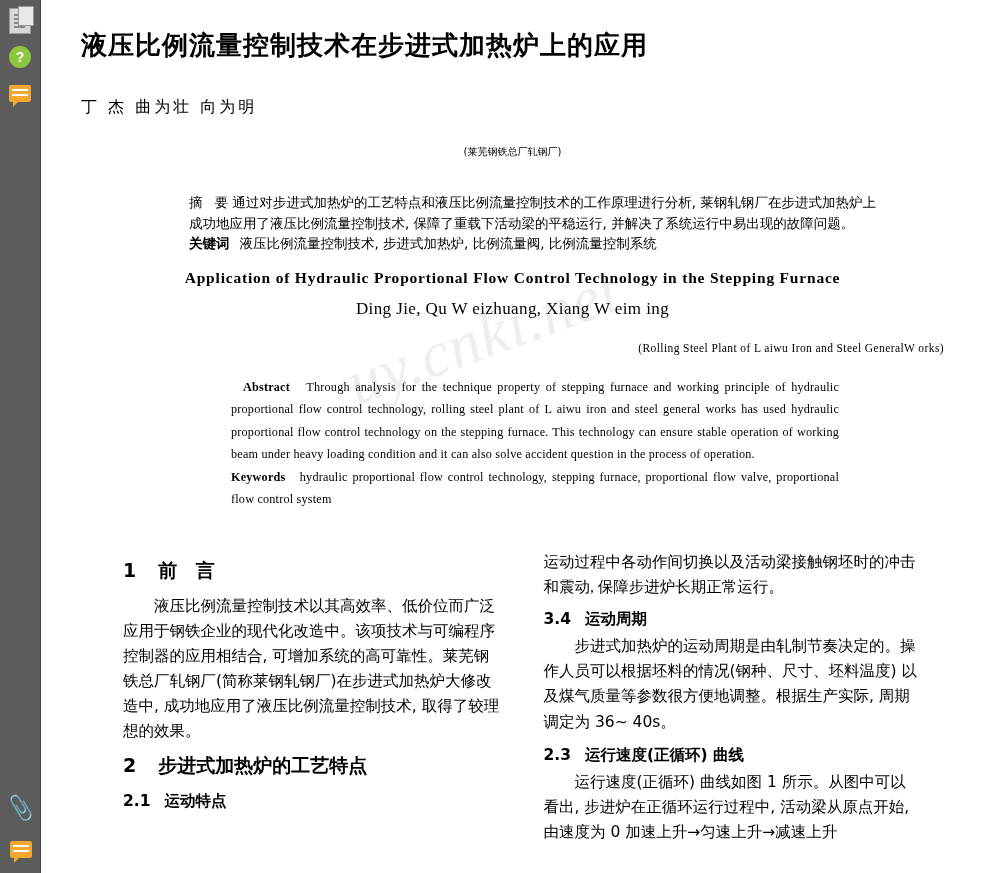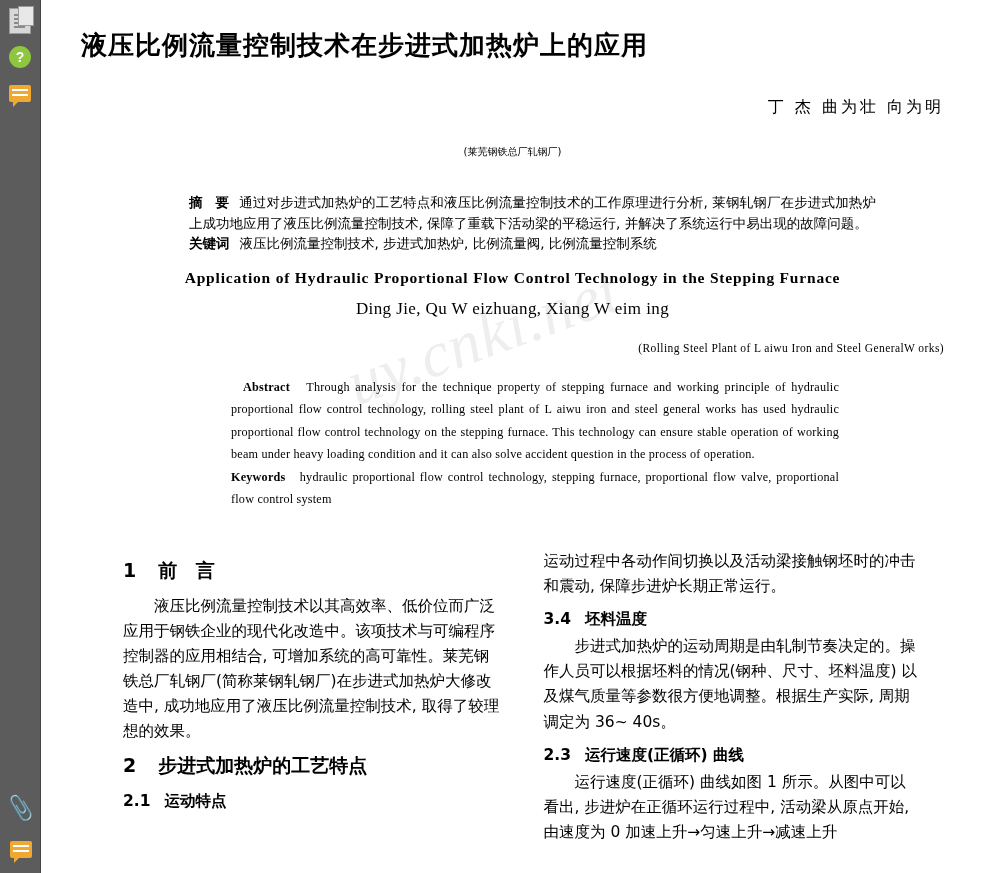--- a/index.html
+++ b/index.html
@@ -157,44 +157,43 @@
   }
   .title-cn {
     text-align: left;
     font-size: 26px;
     font-weight: bold;
     margin-top: 28px;
     letter-spacing: 1px;
     font-family: "DejaVu Sans", "Liberation Sans", sans-serif;
   }
   .authors-cn {
-    text-align: right;
+    text-align: left;
     font-size: 16px;
     margin-top: 34px;
     letter-spacing: 3px;
     font-family: "DejaVu Sans", "Liberation Sans", sans-serif;
   }
   .affil-cn {
     text-align: center;
     font-size: 10px;
     margin-top: 27px;
     font-family: "DejaVu Sans", "Liberation Sans", sans-serif;
   }
   .abs-block {
     margin-top: 33px;
     padding: 0 68px 0 108px;
     font-size: 13.5px;
     line-height: 1.52;
     font-family: "DejaVu Sans", "Liberation Sans", sans-serif;
     text-align: justify;
   }
   .abs-label {
-    font-weight: bold;
+    font-weight: normal;
     letter-spacing: 4px;
-    margin-right: 6px;
   }
   .kw-label {
     font-weight: bold;
     margin-right: 10px;
   }
   .title-en {
     text-align: center;
     font-size: 15.5px;
     font-weight: bold;
     margin-top: 15px;
@@ -252,21 +251,21 @@
   .h2 {
     font-size: 15.5px;
     font-weight: bold;
     margin: 8px 0 2px 0;
   }
   .h2 .num { margin-right: 14px; }
   .para {
     text-indent: 2em;
     margin: 0;
   }
-  .col-r .para-cont { text-indent: 0; margin: 0; }
+  .col-r .para-cont { text-indent: 0; margin: 0; font-family: Liberation Serif, serif; }
 </style>
 </head>
 <body>
 
 <div class="app">
 
   <div class="sidebar">
     <div class="side-icon">
       <div class="icon-doc"></div>
     </div>
@@ -326,21 +325,21 @@
           <span class="num">2</span><span class="txt">步进式加热炉的工艺特点</span>
         </div>
         <div class="h2">
           <span class="num">2.1</span><span>运动特点</span>
         </div>
       </div>
 
       <div class="col col-r">
         <p class="para-cont">运动过程中各动作间切换以及活动梁接触钢坯时的冲击和震动, 保障步进炉长期正常运行。</p>
         <div class="h2">
-          <span class="num">3.4</span><span>坯料温度</span>
+          <span class="num">3.4</span><span>运动周期</span>
         </div>
         <p class="para">步进式加热炉的运动周期是由轧制节奏决定的。操作人员可以根据坯料的情况(钢种、尺寸、坯料温度) 以及煤气质量等参数很方便地调整。根据生产实际, 周期调定为 36~ 40s。</p>
         <div class="h2">
           <span class="num">2.3</span><span>运行速度(正循环) 曲线</span>
         </div>
         <p class="para">运行速度(正循环) 曲线如图 1 所示。从图中可以看出, 步进炉在正循环运行过程中, 活动梁从原点开始, 由速度为 0 加速上升→匀速上升→减速上升</p>
       </div>
     </div>
 
   </div>

